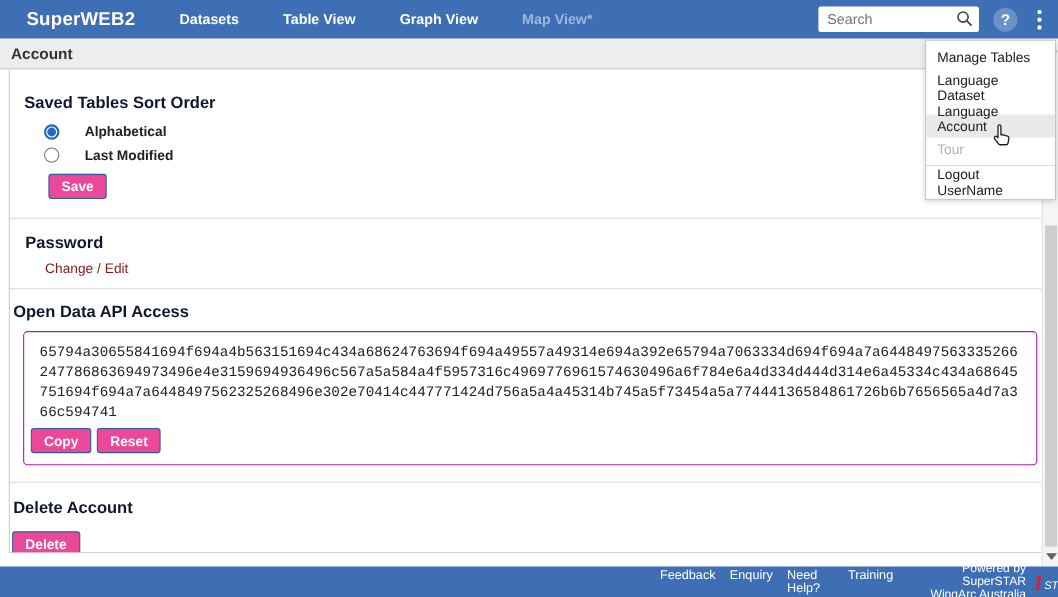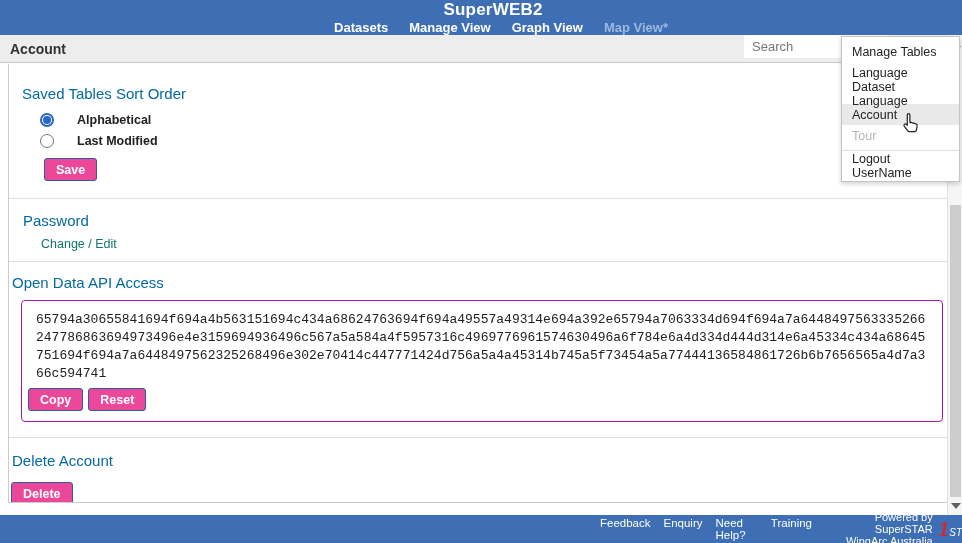--- a/index.html
+++ b/index.html
@@ -2,23 +2,23 @@
 <html><head>
 <meta charset="utf-8">
 <style>
   * { margin:0; padding:0; box-sizing:border-box; }
   html,body { width:962px; height:543px; overflow:hidden; background:#fff;
     font-family:"Liberation Sans", sans-serif; }
   .app { position:relative; width:962px; height:543px; background:#fff; }
 
   
   .navbar { position:absolute; top:0; left:0; width:962px; height:35px;
-    background:#3e6fb4; display:flex; align-items:center; z-index:20;flex-direction:column; }
+    background:#3e6fb4; display:flex; align-items:center; z-index:20; }
   .brand { color:#fff; font-size:17px; font-weight:700; margin-left:24px; letter-spacing:.2px; }
-  .nav-items { display:flex; gap:21px; margin-left:40px; }
+  .nav-items { display:flex; gap:40px; margin-left:40px; }
   .nav-item { color:#fff; font-size:13px; font-weight:700; cursor:pointer; }
   .nav-item.muted { color:#9db8dc; }
   .nav-right { margin-left:auto; display:flex; align-items:center; gap:13px; padding-right:10px; }
   .searchbox { position:relative; width:146px; height:23px; }
   .searchbox input { width:100%; height:100%; border:none; border-radius:2px;
     padding:0 26px 0 8px; font-size:13px; color:#333; outline:none; }
   .searchbox input::placeholder { color:#757575; }
   .search-ic { position:absolute; right:5px; top:3px; cursor:pointer; }
   .help { width:22px; height:22px; border-radius:50%; background:#6b90ca; color:#fff;
     font-size:14px; font-weight:700; display:flex; align-items:center; justify-content:center; cursor:pointer; }
@@ -27,39 +27,39 @@
   .kebab i { width:4px; height:4px; border-radius:50%; background:#fff; }
 
   
   .page-header { position:absolute; top:35px; left:0; width:962px; height:28px;
     background:#ededed; border-bottom:1px solid #c9c9c9; display:flex; align-items:center;
     padding-left:10px; font-size:14px; font-weight:700; color:#333; }
 
   
   .content { position:absolute; top:64px; left:8px; width:939px; height:439px;
     background:#fff; border-left:1px solid #ccc; border-bottom:1px solid #ccc; overflow:hidden; }
-  h2.sec { font-size:15px; font-weight:400; color:#0369a1; line-height:18px; }
+  h2.sec { font-size:15px; font-weight:700; color:#0f172a; line-height:18px; }
   .h-sort   { margin:21px 0 0 13px; }
   .h-pass   { margin:13px 0 0 14px; }
   .h-api    { margin:12px 0 0 3px;  }
   .h-del    { margin:14px 0 0 3px;  }
   .radio-row { display:flex; align-items:center; gap:23px; margin-left:31px; height:19px; cursor:pointer; }
   .radio-row.first { margin-top:7px; }
   .radio-row.second { margin-top:2px; }
   .radio { width:14px; height:14px; border-radius:50%; border:1px solid #767676; background:#fff; position:relative; flex:0 0 auto; }
   .radio.checked { border:2px solid #2667c9; }
   .radio.checked::after { content:""; position:absolute; inset:1px; border-radius:50%; background:#2667c9; }
   .radio-label { font-size:12.5px; font-weight:700; color:#222; }
   .btn { display:inline-block; background:#ec4899; border:1px solid #2f5c9e; color:#fff;
     font-family:"Liberation Sans", sans-serif; font-size:12.5px; font-weight:700;
     padding:3px 11px; height:23px; border-radius:3px; cursor:pointer; }
   .btn-save { margin:8px 0 0 35px; }
   .divider { border:none; border-top:1px solid #ddd; height:0; }
   .hr1 { margin-top:17px; } .hr2 { margin-top:9px; } .hr3 { margin-top:15px; }
-  .link { display:inline-block; margin:7px 0 0 32px; color:#0f766e; font-size:12.5px;
+  .link { display:inline-block; margin:7px 0 0 32px; color:#7f1d1d; font-size:12.5px;
     text-decoration:none; cursor:pointer; }
   .token-box { margin:8px 12px 0 12px; width:922px; border:1px solid #a21caf; border-radius:4px;
     padding:10px 14px 2px 14px; }
   .token { font-family:"Liberation Mono", monospace; font-size:13px; line-height:18px;
     color:#222; word-break:break-all; white-space:normal; }
   .token-actions { margin:5px 0 8px -8px; display:flex; gap:5px; }
   .btn-del { margin:12px 0 0 2px; }
 
   
   .bottom-strip { position:absolute; top:503px; left:0; width:962px; height:12px; background:#fff; }
@@ -94,21 +94,21 @@
 </style>
 </head>
 <body>
 
 <div class="app">
 
   <header class="navbar">
     <div class="brand">SuperWEB2</div>
     <nav class="nav-items">
       <span class="nav-item">Datasets</span>
-      <span class="nav-item">Manage View</span>
+      <span class="nav-item">Table View</span>
       <span class="nav-item">Graph View</span>
       <span class="nav-item muted">Map View*</span>
     </nav>
     <div class="nav-right">
       <div class="searchbox">
         <input type="text" placeholder="Search" style="">
         <span class="search-ic">
           <svg width="16" height="16" viewBox="0 0 16 16">
             <circle cx="6.5" cy="6.5" r="4.6" fill="none" stroke="#444" stroke-width="1.5"></circle>
             <line x1="10" y1="10" x2="14.2" y2="14.2" stroke="#444" stroke-width="1.6"></line>

